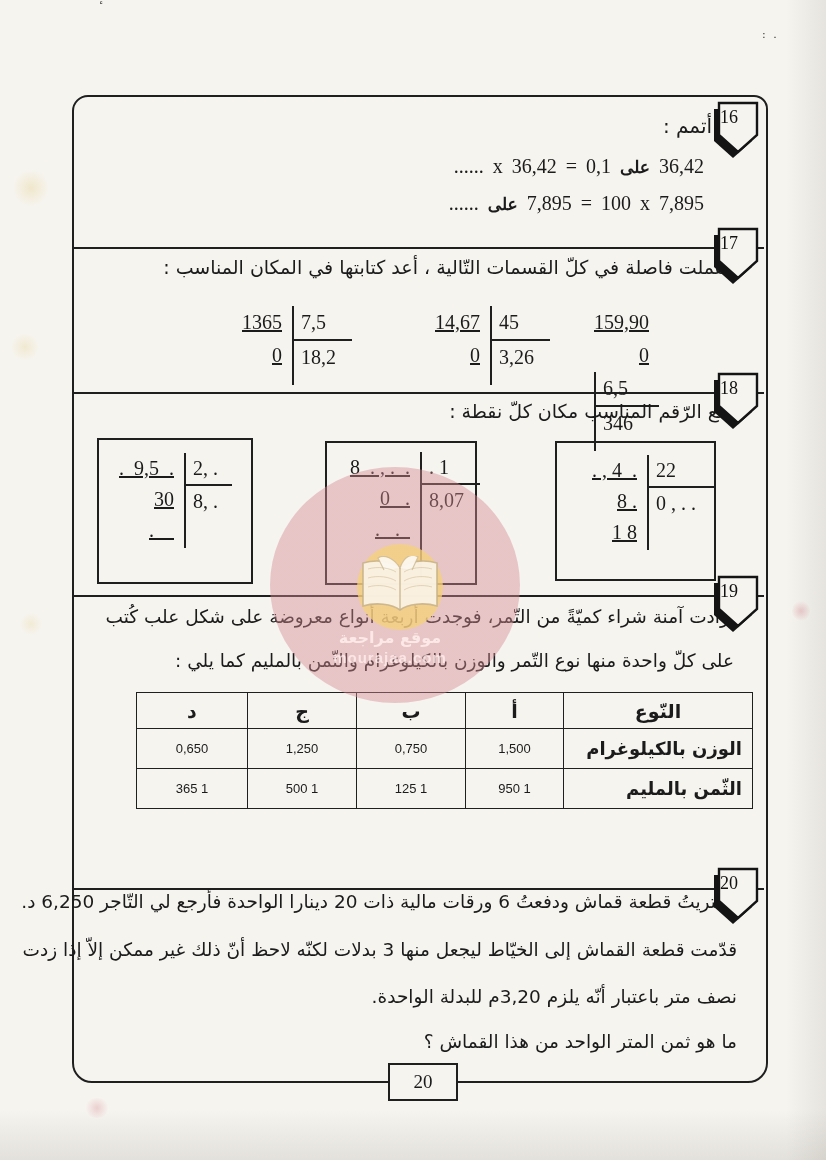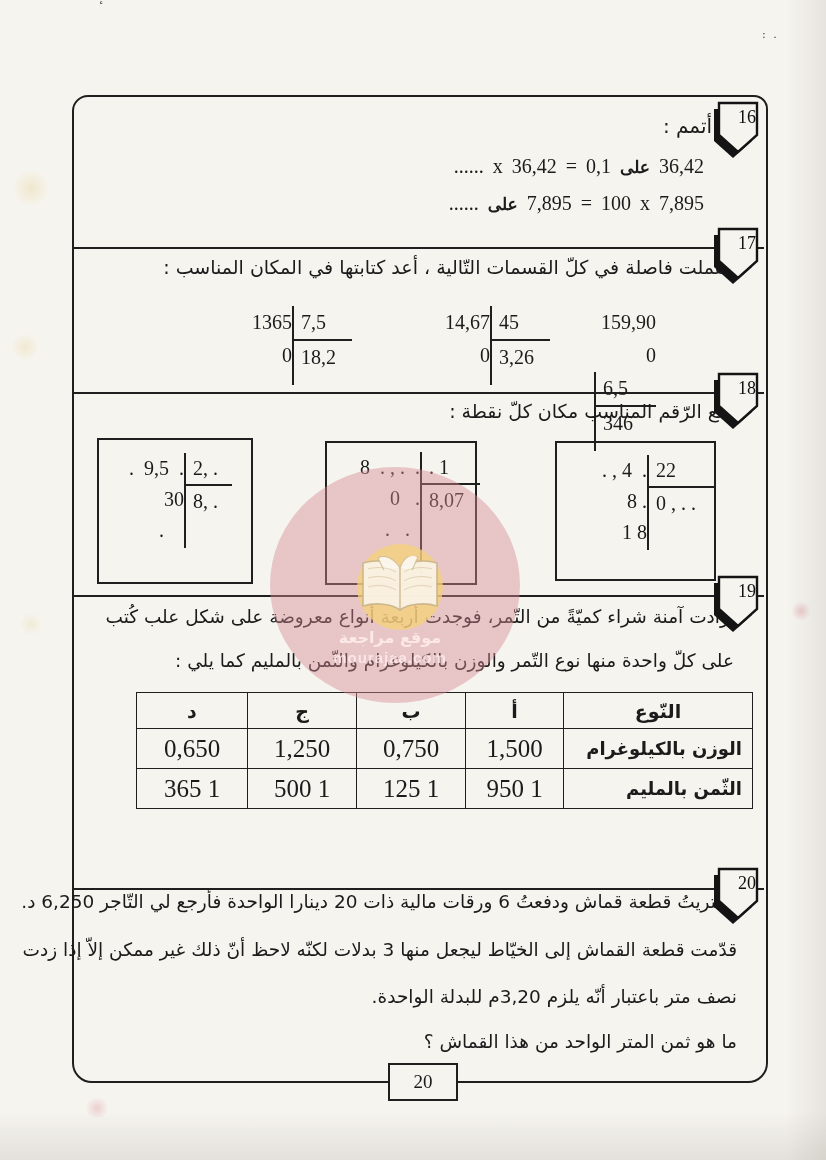--- a/index.html
+++ b/index.html
@@ -22,21 +22,21 @@
 
   
   .frame{position:absolute;left:72px;top:95px;width:692px;height:984px;border:2.2px solid #1f1f1f;
          border-radius:16px 14px 20px 20px;background:transparent;}
   .divider{position:absolute;left:74px;width:690px;height:0;border-top:2.2px solid #1f1f1f;}
   .div1{top:247px;} .div2{top:392px;} .div3{top:595px;} .div4{top:888px;}
 
   
   .badge{position:absolute;left:712px;width:48px;height:60px;z-index:4;}
   .badge svg{position:absolute;left:0;top:0;}
-  .badge .badge-num{position:absolute;left:8px;top:6px;width:36px;text-align:right;
+  .badge .badge-num{position:absolute;left:8px;top:6px;width:36px;text-align:left;
       font-family:"Liberation Serif","DejaVu Sans",serif;font-size:18px;color:#111;}
   .bg16{top:101px;} .bg17{top:227px;} .bg18{top:372px;} .bg19{top:575px;} .bg20{top:867px;}
 
   
   .ar{font-family:"DejaVu Sans",sans-serif;font-weight:normal;}
   .title{position:absolute;direction:rtl;text-align:right;font-size:19px;white-space:nowrap;z-index:2;}
   .para{position:absolute;direction:rtl;text-align:right;font-size:18.5px;white-space:nowrap;z-index:2;}
 
   .t16{right:114px;top:114px;font-size:20px;}
   .t17{right:96px;top:256px;}
@@ -54,21 +54,21 @@
            font-size:20px;z-index:2;}
   .formula .tk{font-family:"Liberation Serif","DejaVu Sans",serif;}
   .formula .tk-ar{font-family:Liberation Sans, sans-serif;font-weight:bold;font-size:17px;}
   .f16a{right:122px;top:155px;}
   .f16b{right:122px;top:192px;}
 
   
   .division{position:absolute;display:flex;direction:ltr;font-size:20px;z-index:2;}
   .dcol-l{display:flex;flex-direction:column;align-items:flex-end;}
   .division .dcell{height:33px;display:flex;align-items:center;font-family:"Liberation Serif","DejaVu Sans",serif;}
-  .dcol-l .dcell{}
+  .dcol-l .dcell{padding-right:10px;text-decoration:underline;}
   .dcol-r{display:flex;flex-direction:column;border-left:2.2px solid #1f1f1f;padding-bottom:11px;}
   .dcol-r .dcell{padding-left:7px;padding-right:16px;}
   .dcol-r .under{border-bottom:2.2px solid #1f1f1f;}
   .dv1{left:238px;top:306px;} .dv1 .dcol-l{min-width:54px;}
   .dv2{left:432px;top:306px;} .dv2 .dcol-l{min-width:58px;}
   .dv3{left:594px;top:306px;flex-direction:column;} .dv3 .dcol-l{min-width:62px;}
 
   
   .pbox{position:absolute;border:2px solid #1f1f1f;background:transparent;z-index:2;}
   .pbx1{left:97px;top:438px;width:152px;height:142px;}
@@ -80,21 +80,21 @@
   .pbx2 .pot{margin-top:9px;}  .pbx2 .dcol-l{min-width:93px;}
   .pbx3 .pot{margin-top:12px;} .pbx3 .dcol-l{min-width:90px;}
   .pot .dcol-r{padding-bottom:0;}
   .pbx1 .dcol-r .dcell{padding-right:14px;}
   .pbx3 .dcol-r .dcell{padding-right:20px;}
 
   
   .types-table{position:absolute;left:136px;top:692px;border-collapse:collapse;direction:rtl;z-index:2;}
   .types-table th,.types-table td{border:1.8px solid #1f1f1f;text-align:center;vertical-align:middle;}
   .types-table th{height:33px;font-size:19px;font-weight:bold;}
-  .types-table td{height:37px;font-size:25px;font-family:Liberation Serif, serif;}
+  .types-table td{height:37px;font-size:13px;font-family:Liberation Sans, sans-serif;}
   .types-table .c-type{width:186px;}
   .types-table .c-a{width:95px;} .types-table .c-b{width:106px;}
   .types-table .c-j{width:106px;} .types-table .c-d{width:108px;}
   .types-table td.rowlabel{font-family:"DejaVu Sans",sans-serif;font-weight:bold;font-size:18px;text-align:right;padding-right:10px;}
 
   
   .pagenum{position:absolute;left:388px;top:1063px;width:66px;height:34px;background:#f6f4ef;
            border:2.2px solid #1f1f1f;display:flex;align-items:center;justify-content:center;
            font-family:"Liberation Serif","DejaVu Sans",serif;font-size:19px;z-index:5;}
 

